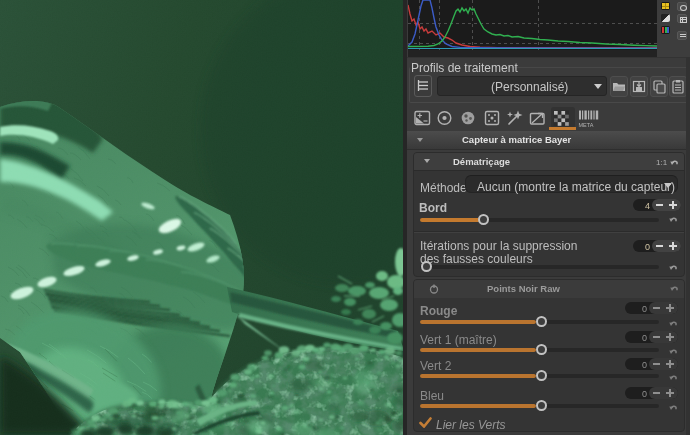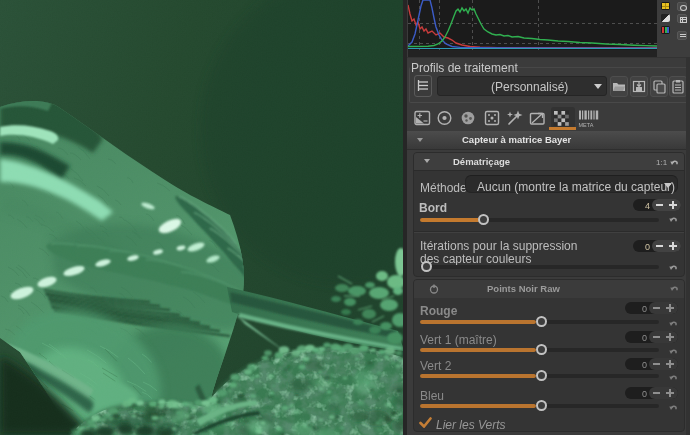--- a/index.html
+++ b/index.html
@@ -790,21 +790,21 @@
 <div class="thumb" style="left:478px;top:214px;"></div>
 <svg class="abs" style="left:669px;top:215px;" width="9" height="8" viewBox="0 0 9 8">
     <path d="M2.2,4.9 Q4.6,2 7,4.2 L7,6.2" fill="none" stroke="#9a9a9a" stroke-width="1.5"></path>
     <path d="M0.3,3.4 L4.3,3.8 L2,7 Z" fill="#9a9a9a"></path>
   </svg>
 
 <div class="abs" style="left:414px;top:231px;width:270px;height:1px;background:#2b2b2b;"></div>
 <div class="abs" style="left:414px;top:232px;width:270px;height:1px;background:#404040;"></div>
 
 <div class="lbl" style="left:420px;top:239px;">Itérations pour la suppression</div>
-<div class="lbl" style="left:420px;top:252px;">des capteur couleurs</div>
+<div class="lbl" style="left:420px;top:252px;">des fausses couleurs</div>
 <div class="spin" style="left:633px;top:240px;">
     <div class="val">0</div>
     <div class="pm">
       <div class="m"></div>
       <div class="p1"></div>
       <div class="p2"></div>
     </div>
   </div>
 <div class="track" style="left:420px;top:265px;width:239px;"></div>
 <div class="thumb" style="left:421px;top:261px;"></div>

